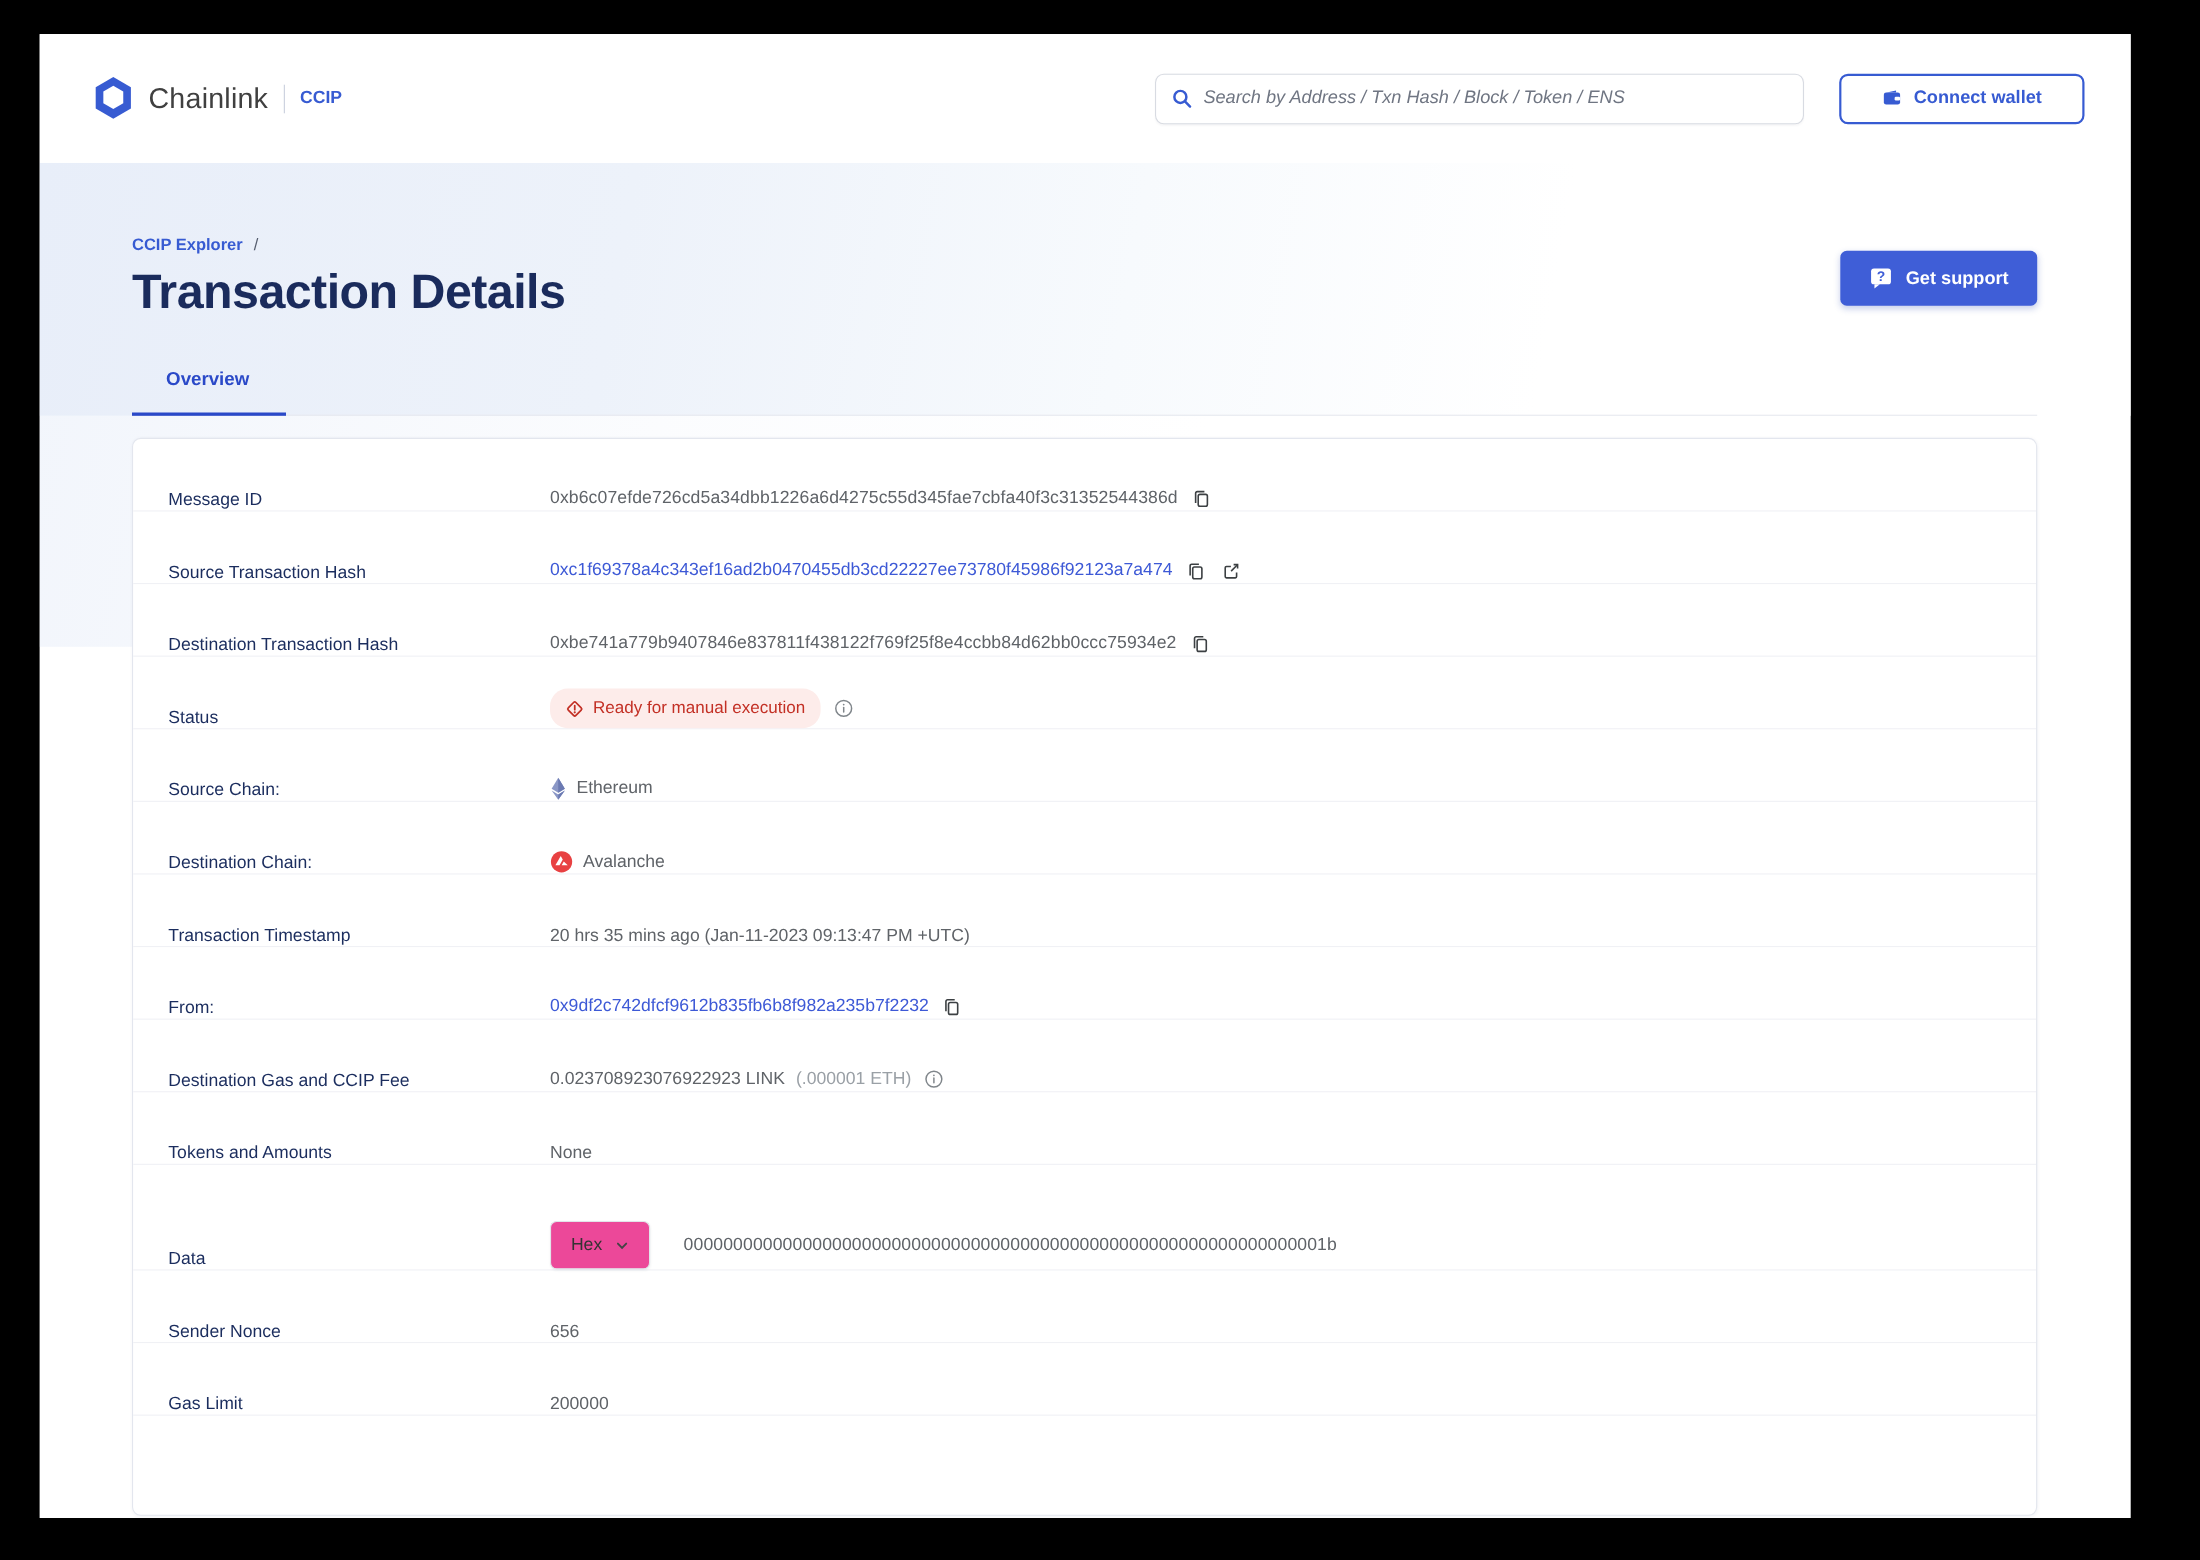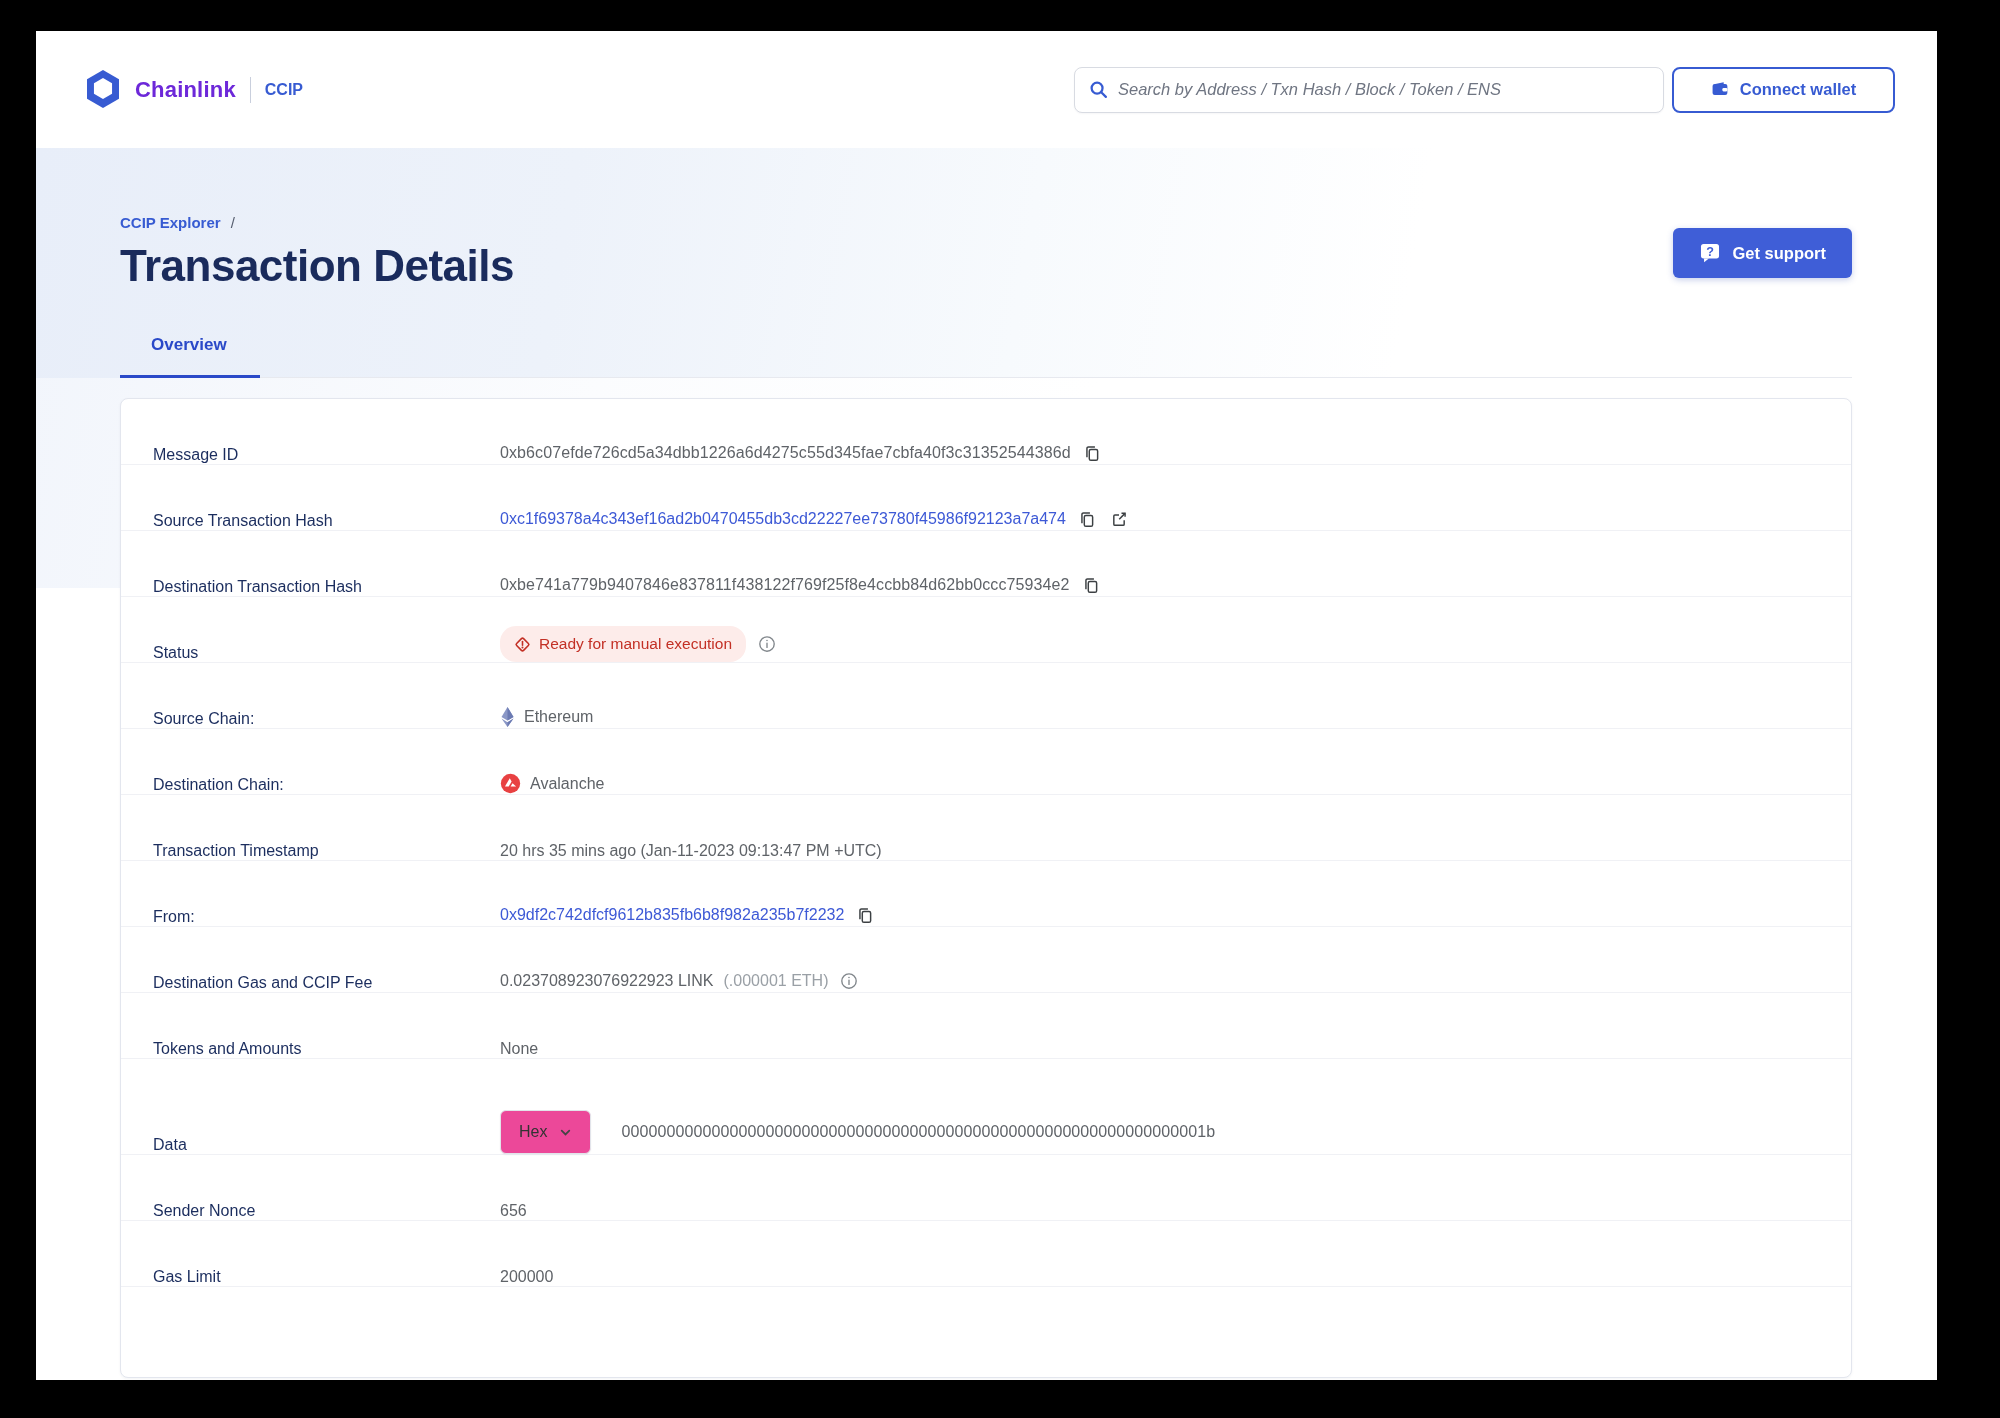--- a/index.html
+++ b/index.html
@@ -2,27 +2,27 @@
 <html><head>
 <meta charset="utf-8">
 <style>
   * { margin:0; padding:0; box-sizing:border-box; }
   html,body { width:2000px; height:1418px; background:#000; font-family:"Liberation Sans", sans-serif; }
   .viewport { position:absolute; left:36px; top:31px; width:1901px; height:1349px; background:#fff; overflow:hidden; }
 
   
   .header { height:117px; display:flex; align-items:center; padding:0 42px 0 49px; background:#fff; position:relative; z-index:2; }
   .brand { display:flex; align-items:center; gap:14px; }
-  .brand-name { font-size:22px; font-weight:bold; color:#6d28d9; letter-spacing:.2px; }
+  .brand-name { font-size:26px; font-weight:normal; color:#404040; letter-spacing:.2px; }
   .brand-divider { width:1px; height:26px; background:#c9cfdd; }
   .brand-product { font-size:16px; font-weight:bold; color:#375bd2; }
   .search-box { margin-left:auto; width:590px; height:46px; border:1px solid #d8dbe2; border-radius:8px; background:#fff; display:flex; align-items:center; padding:0 14px; box-shadow:0 1px 2px rgba(20,30,60,.04); }
   .search-box input { border:none; outline:none; flex:1; font-size:16.5px; color:#b91c1c; font-family:"Liberation Sans", sans-serif; margin-left:10px; background:transparent; }
   .search-box input::placeholder { font-style:italic; color:#6f7582; }
-  .wallet-btn { margin-left:8px; height:46px; min-width:223px; border:2px solid #375bd2; border-radius:8px; background:#fff; color:#375bd2; font-size:16.5px; font-weight:bold; display:flex; align-items:center; justify-content:center; gap:10px; cursor:pointer; font-family:"Liberation Sans", sans-serif; }
+  .wallet-btn { margin-left:32px; height:46px; min-width:223px; border:2px solid #375bd2; border-radius:8px; background:#fff; color:#375bd2; font-size:16.5px; font-weight:bold; display:flex; align-items:center; justify-content:center; gap:10px; cursor:pointer; font-family:"Liberation Sans", sans-serif; }
 
   
   .hero { position:relative; background:linear-gradient(100deg, #e8eef9 0%, #edf2fa 28%, #f7fafd 52%, #ffffff 72%); padding:0 85px 0 84px; }
   .hero::after { content:""; position:absolute; left:0; right:0; bottom:-210px; height:210px; background:linear-gradient(100deg, rgba(232,238,249,.55) 0%, rgba(240,244,251,.25) 30%, rgba(255,255,255,0) 55%); pointer-events:none; }
   .hero-top { display:flex; align-items:flex-start; padding-top:66px; }
   .breadcrumb { font-size:15px; font-weight:bold; color:#375bd2; }
   .breadcrumb .sep { color:#555d6e; font-weight:normal; margin-left:6px; }
   .page-title { font-size:44px; font-weight:bold; color:#1a2b5c; letter-spacing:-0.5px; margin-top:10px; }
   .support-btn { margin-left:auto; margin-top:14px; height:50px; padding:0 26px; background:#3f5ed7; border:none; border-radius:6px; color:#fff; font-size:16.5px; font-weight:bold; display:flex; align-items:center; gap:12px; cursor:pointer; font-family:"Liberation Sans", sans-serif; box-shadow:0 2px 6px rgba(40,70,180,.25); }
   .tabs { margin-top:44px; border-bottom:1px solid #e7e9ef; position:relative; z-index:1; }

